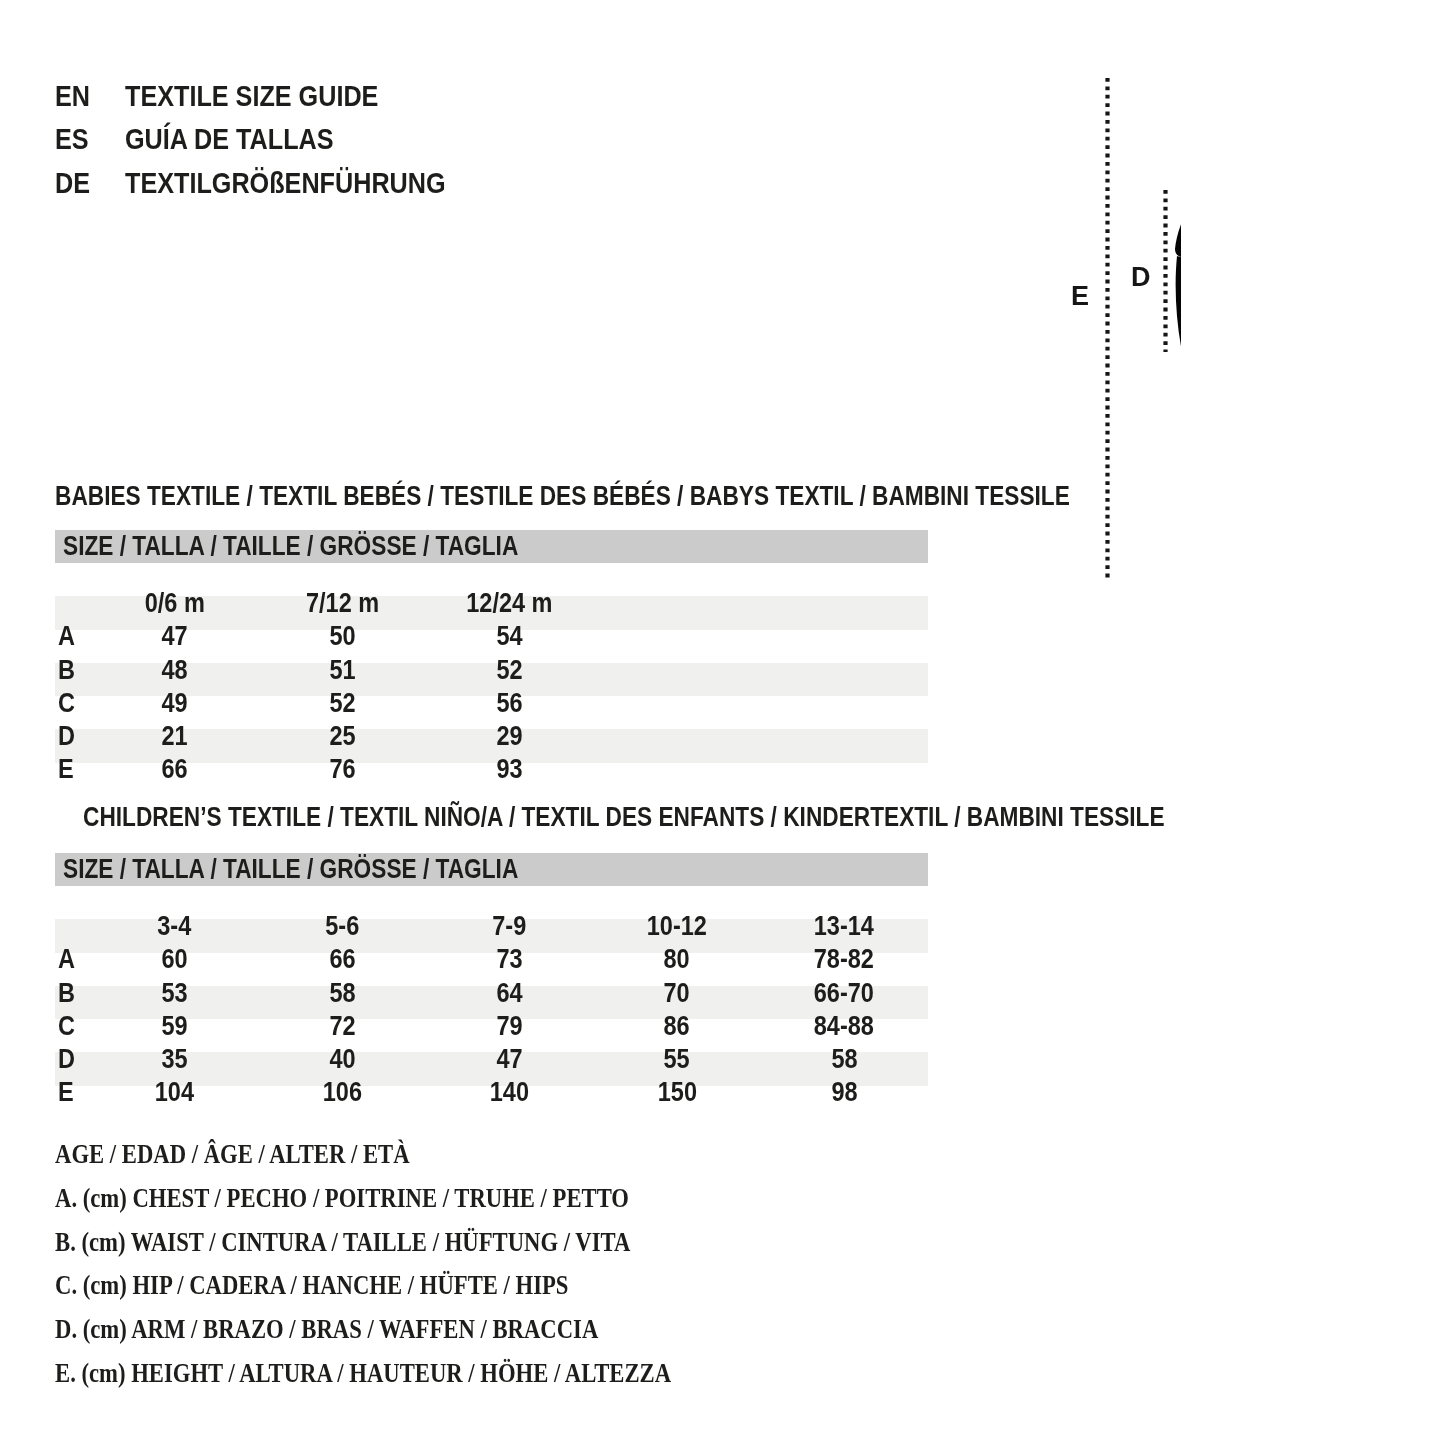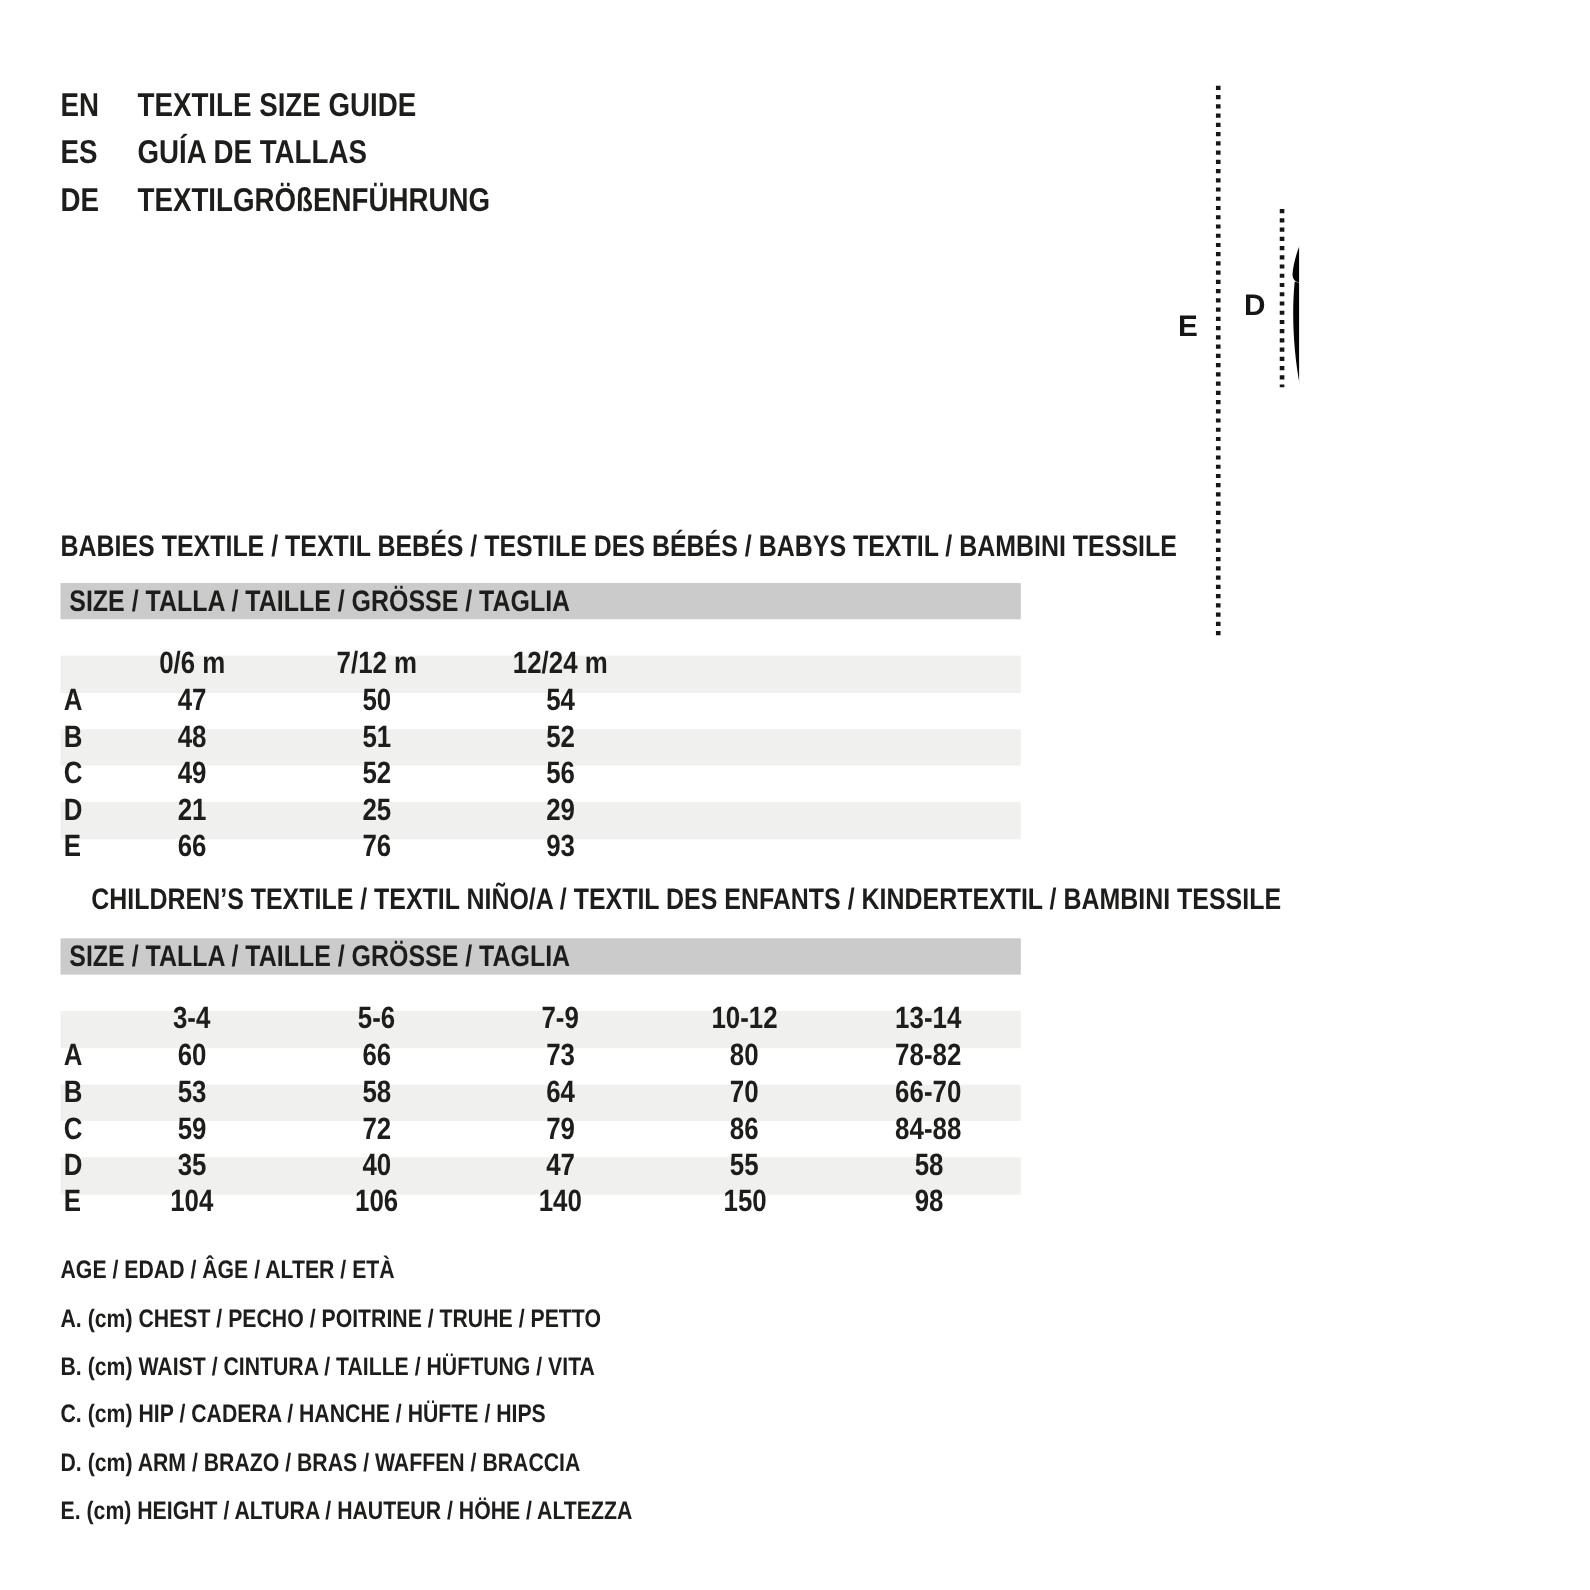--- a/index.html
+++ b/index.html
@@ -41,21 +41,21 @@
   #babies-table{top:530px;}
   #children-table{top:853px;}
   .size-bar{height:33px;background:var(--bar_grey);display:flex;align-items:center;padding-left:8px;
             box-sizing:border-box;font-size:27px;}
   .trow{display:grid;grid-template-columns:36px repeat(5,1fr);height:33.3px;align-items:center;font-size:28px;}
   .trow .cell{text-align:center;margin-top:24px;}
   .trow .cell.label{text-align:left;padding-left:3px;}
   .trow.stripe{background:var(--stripe_grey);}
 
   
-  #legend{position:absolute;left:55px;top:1133px;font-size:23px;line-height:43.8px;}
+  #legend{position:absolute;left:55px;top:1133px;font-size:27px;line-height:43.8px;font-family:Liberation Serif, serif;}
 </style>
 </head>
 <body>
 
 <div class="page">
 
   <header id="langs">
     <div class="lang-row">
       <span class="lang-code cond">EN</span>
       <span class="cond">TEXTILE SIZE GUIDE</span>

